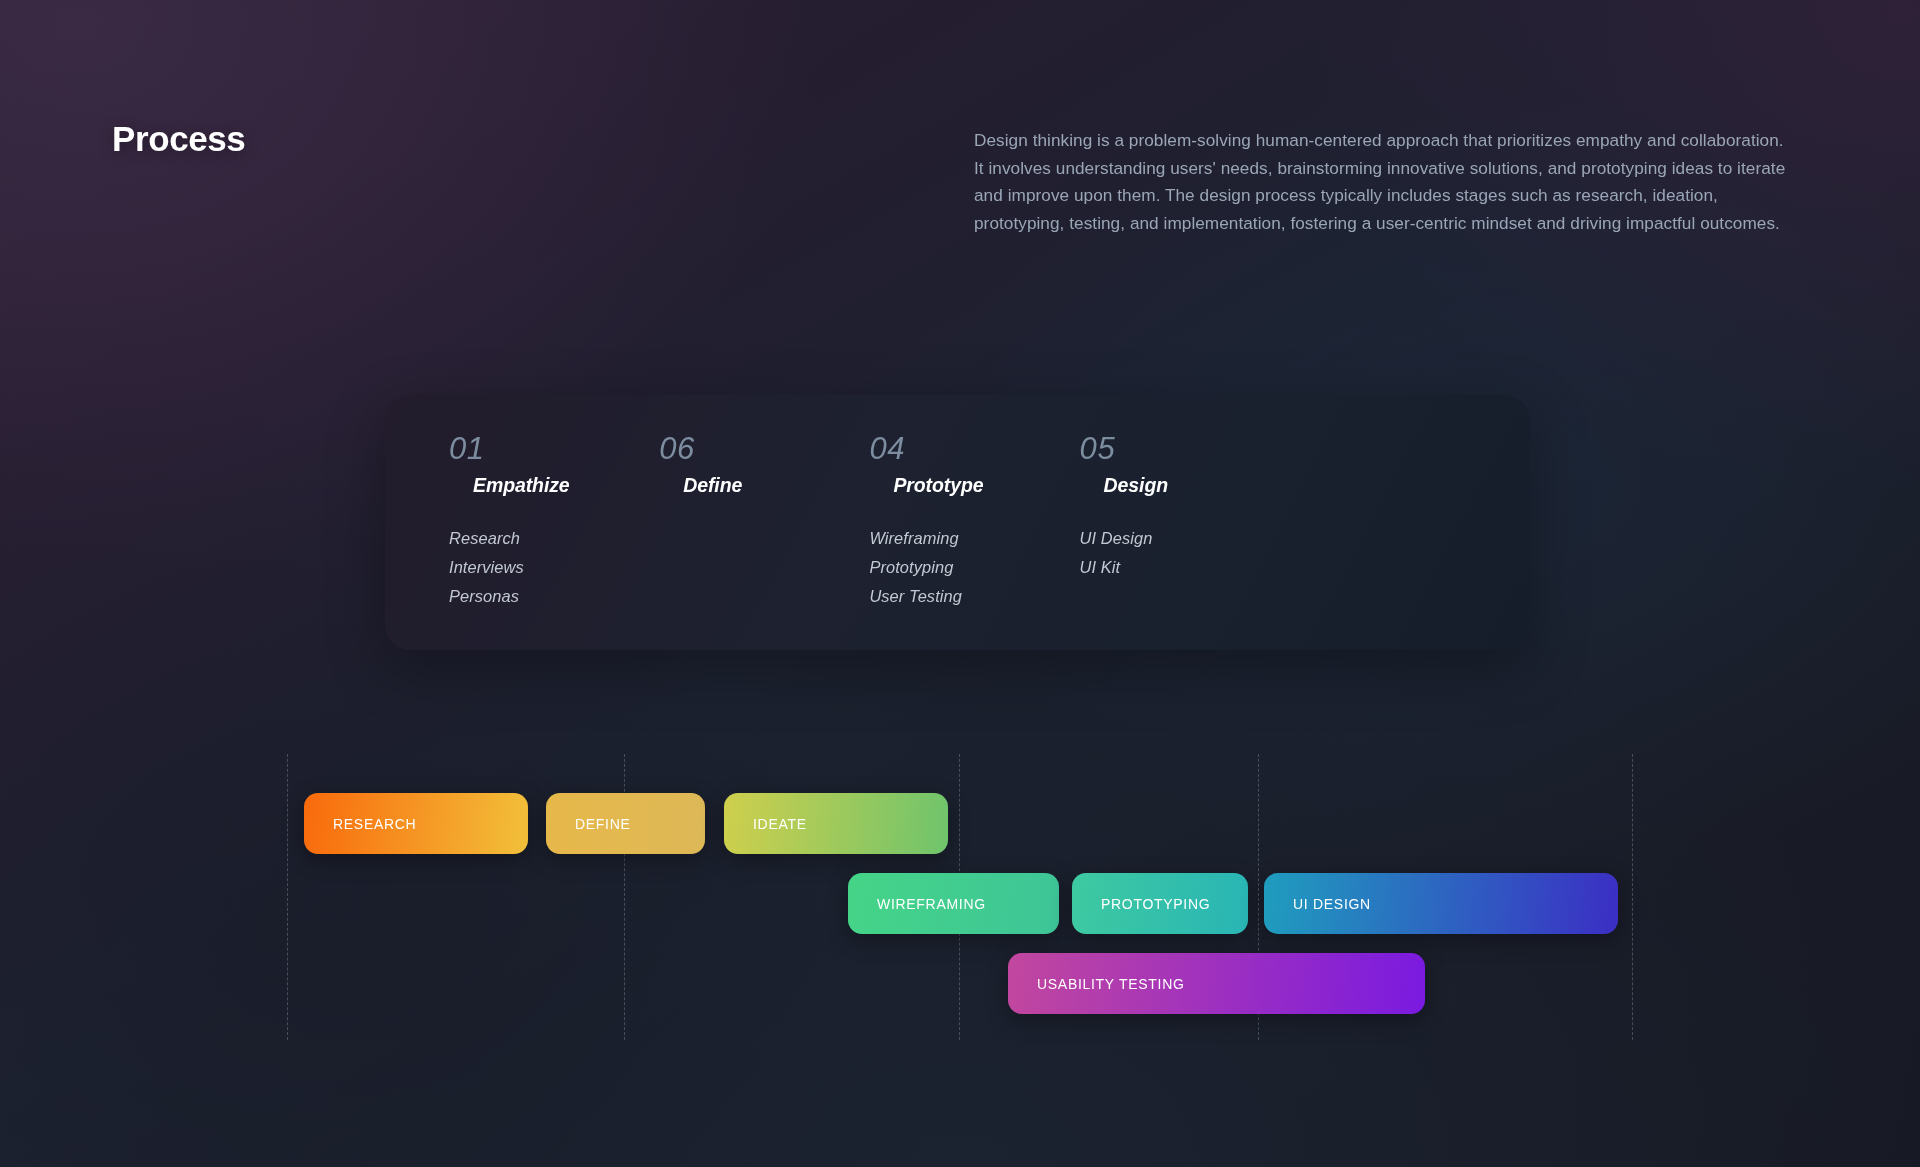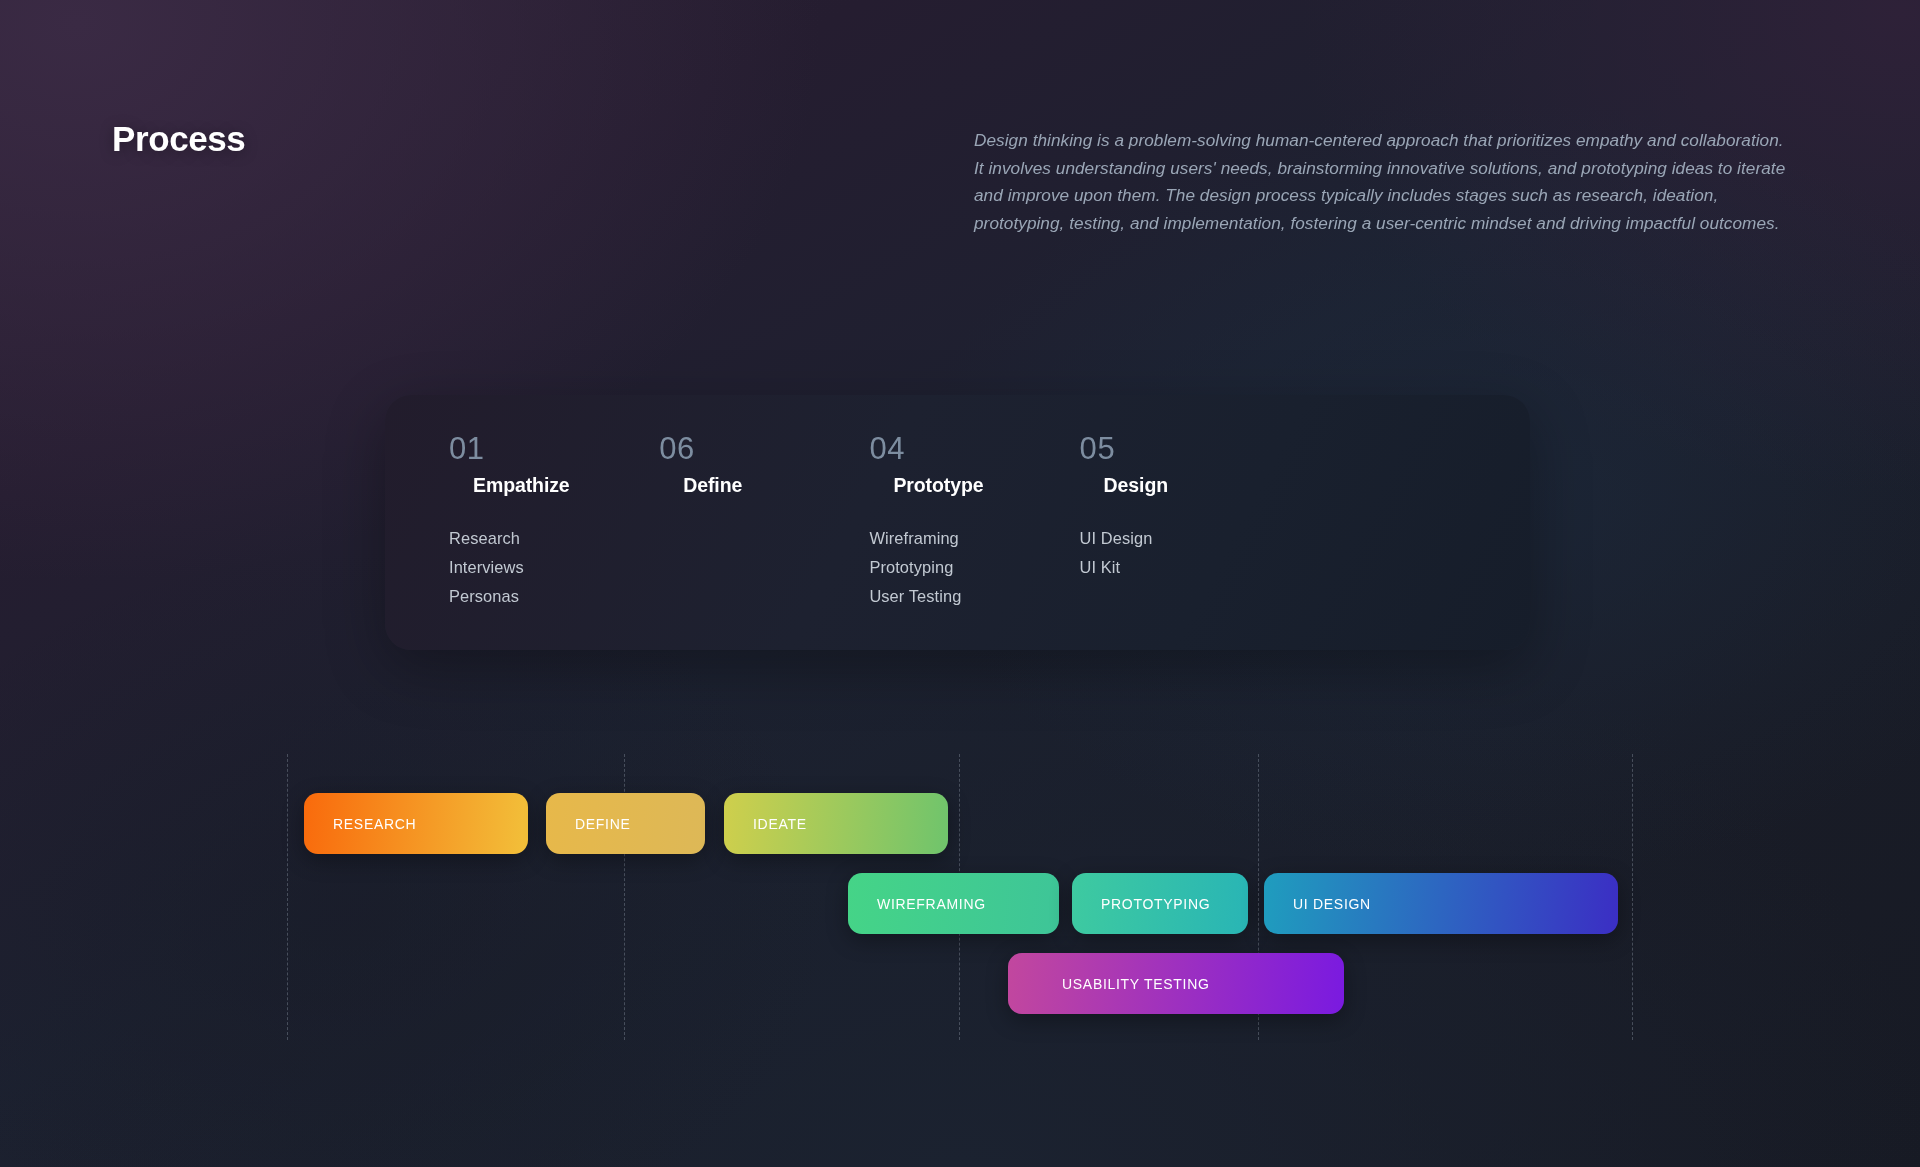--- a/index.html
+++ b/index.html
@@ -50,21 +50,20 @@
 
   .intro-paragraph {
     position: absolute;
     left: 974px;
     top: 127px;
     width: 824px;
     font-size: 17.2px;
     line-height: 27.6px;
     color: #9aa6b6;
     letter-spacing: 0.05px;
-    font-style: italic;
   }
 
   
   .stages-card {
     position: absolute;
     left: 385px;
     top: 395px;
     width: 1145px;
     height: 255px;
     border-radius: 26px;
@@ -75,21 +74,21 @@
   }
   .stages-grid {
     position: absolute;
     left: 64px;
     top: 36px;
     right: 30px;
     bottom: 20px;
     display: grid;
     grid-template-columns: repeat(5, 1fr);
   }
-  .stage-col { padding-right: 14px; }
+  .stage-col { padding-right: 14px; font-style: italic; }
   .stage-num {
     font-size: 31px;
     font-weight: 500;
     color: #7d8da0;
     letter-spacing: 0.6px;
     line-height: 36px;
   }
   .stage-name {
     font-size: 19.5px;
     font-weight: bold;
@@ -198,18 +197,18 @@
       </div>
       <div class="gantt-bar" style="left: 848px; top: 873px; width: 211px; background: linear-gradient(95deg, rgb(69, 212, 135) 0%, rgb(62, 197, 152) 100%);">
         <span class="gantt-bar-label">WIREFRAMING</span>
       </div>
       <div class="gantt-bar" style="left: 1072px; top: 873px; width: 176px; background: linear-gradient(95deg, rgb(62, 202, 160) 0%, rgb(41, 181, 181) 100%);">
         <span class="gantt-bar-label">PROTOTYPING</span>
       </div>
       <div class="gantt-bar" style="left: 1264px; top: 873px; width: 354px; background: linear-gradient(95deg, rgb(31, 157, 190) 0%, rgb(59, 46, 196) 100%);">
         <span class="gantt-bar-label">UI DESIGN</span>
       </div>
-      <div class="gantt-bar" style="left: 1008px; top: 953px; width: 336px; background: linear-gradient(95deg, rgb(194, 71, 158) 0%, rgb(122, 26, 224) 100%); padding-left: 25px;">
+      <div class="gantt-bar" style="left: 1008px; top: 953px; width: 417px; background: linear-gradient(95deg, rgb(194, 71, 158) 0%, rgb(122, 26, 224) 100%);">
         <span class="gantt-bar-label">USABILITY TESTING</span>
       </div>
     </div>
 
 </div>
 
 </body></html>

